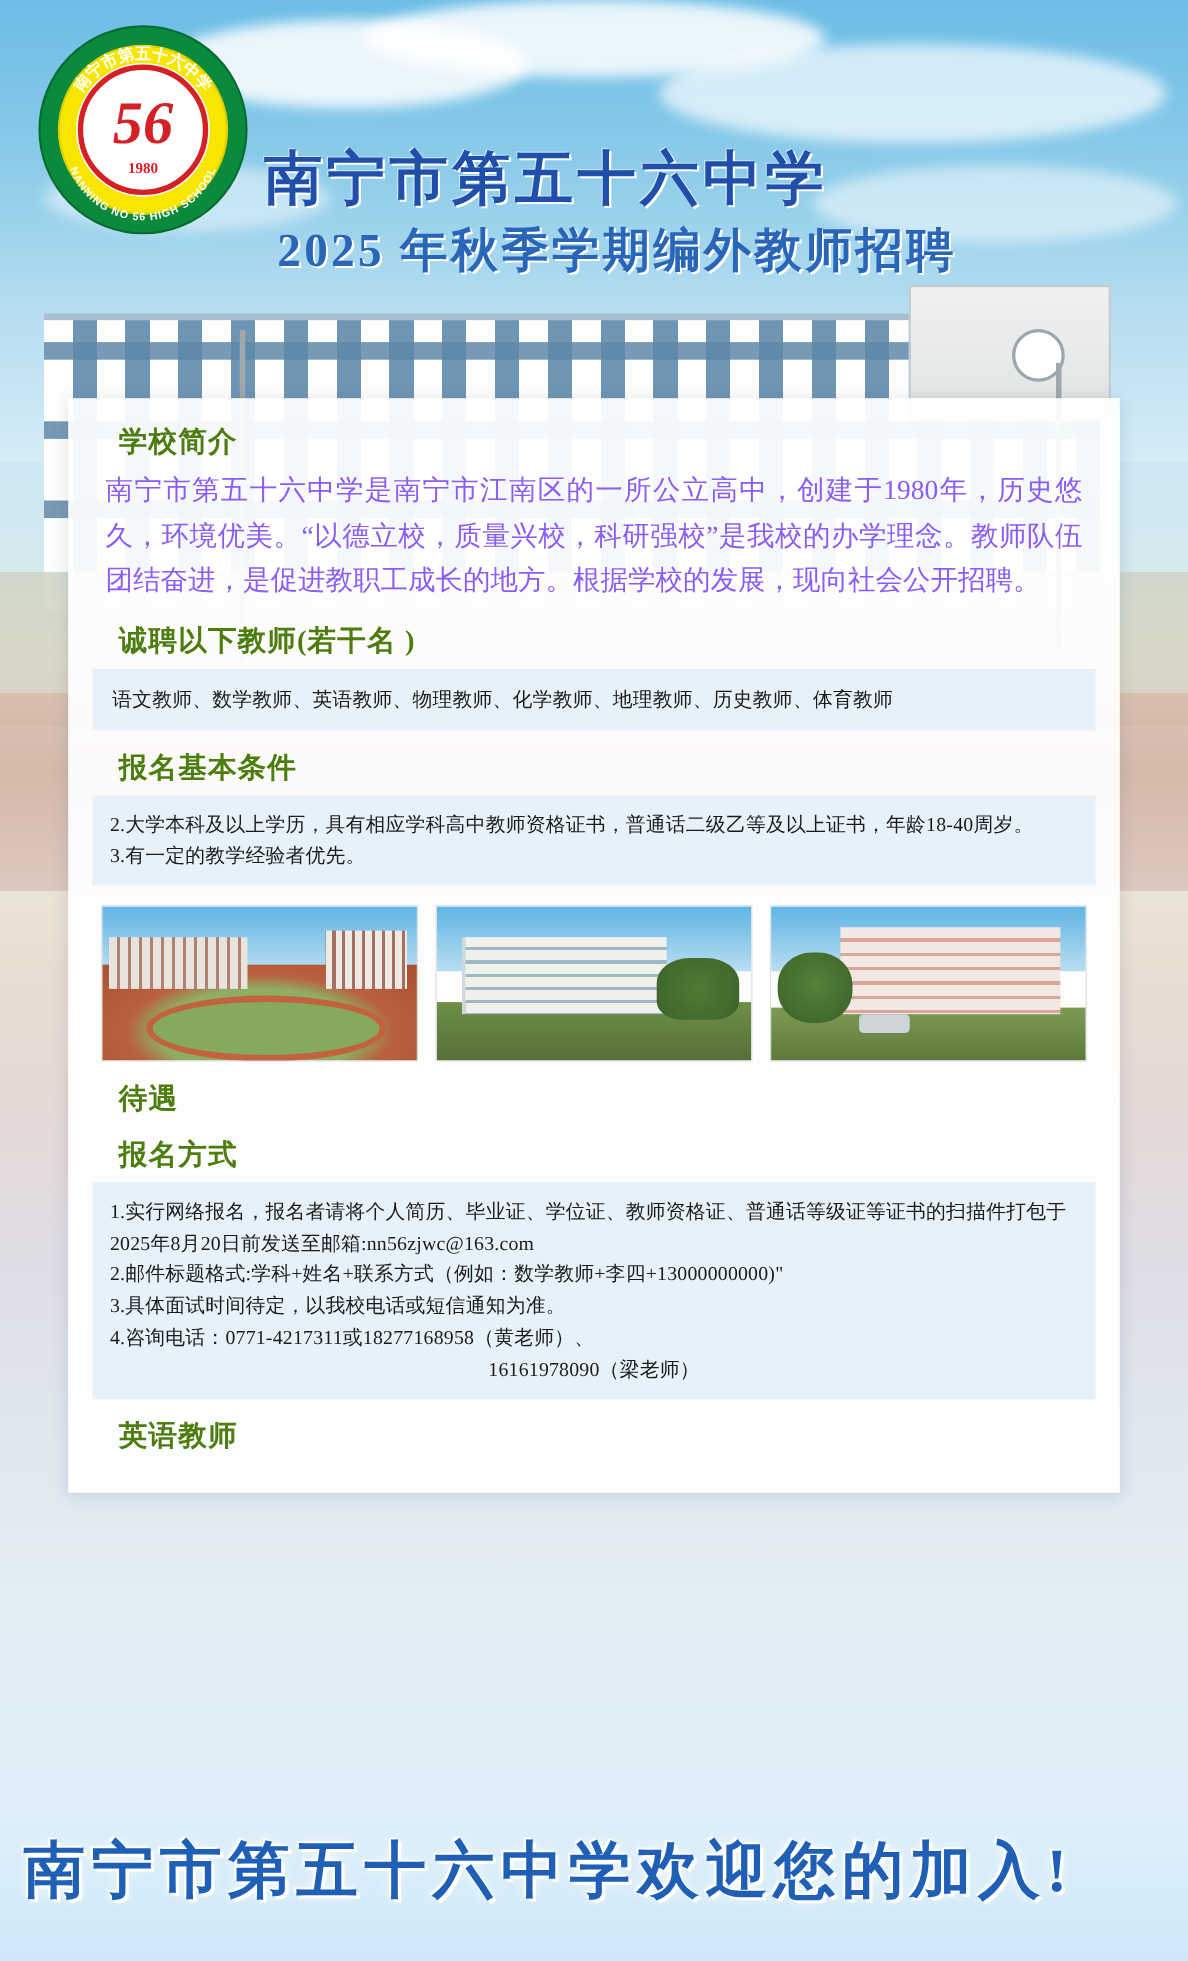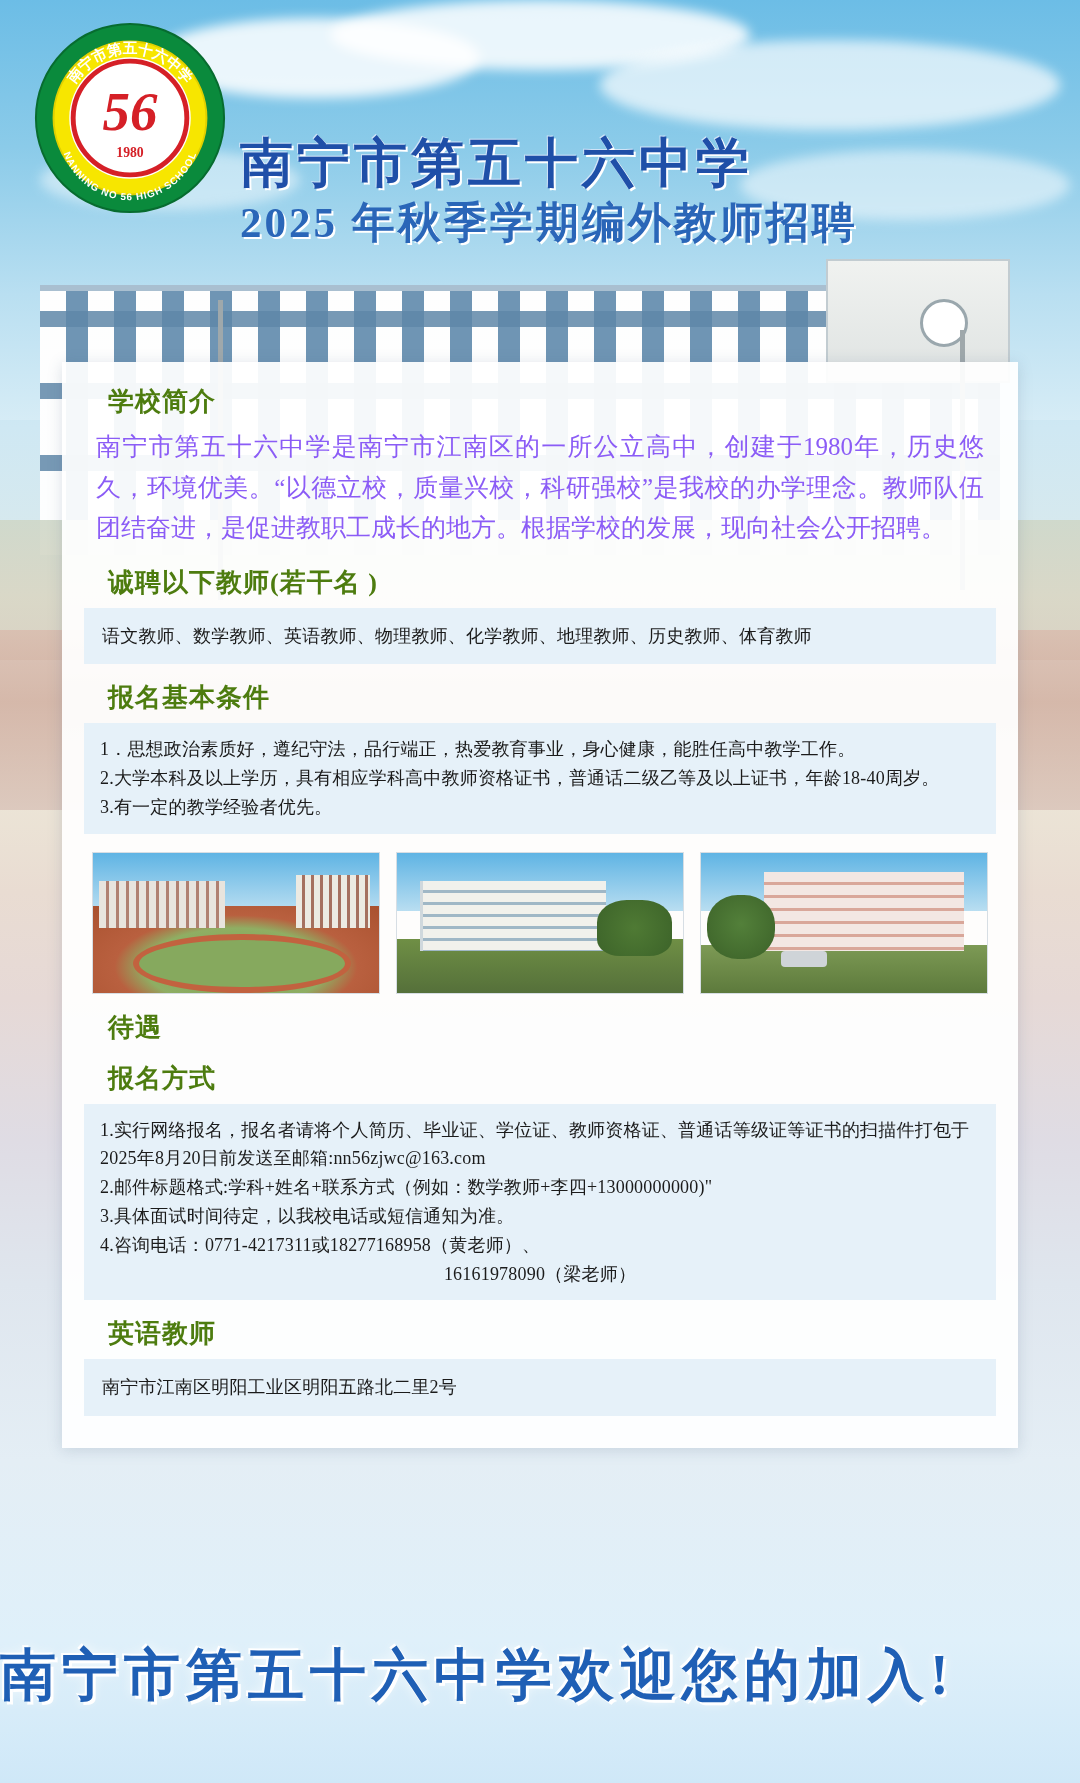--- a/index.html
+++ b/index.html
@@ -137,21 +137,21 @@
     margin: 0 0 6px 0;
     line-height: 1.1;
   }
   .title-sub {
     font-family: "Liberation Serif", serif;
     font-size: 43px;
     font-weight: bold;
     color: #2a66b8;
     letter-spacing: 3px;
     text-shadow: 2px 2px 0 #ffffff;
-    margin: 0;
+    margin: 12px;
     line-height: 1.15;
   }
 
   
   .card {
     position: absolute;
     left: 62px; top: 362px;
     width: 956px;
     background: rgba(255,255,255,0.93);
     box-shadow: 0 2px 14px rgba(60,90,120,0.18);
@@ -225,22 +225,22 @@
   .ph3-bldg { position:absolute; left:22%; top:14%; width:70%; height:56%;
     background: repeating-linear-gradient(to bottom,#f3e7e3 0 10px,#d9a79a 10px 13px); }
   .ph3-tree1 { position:absolute; left:2%; top:30%; width:24%; height:46%;
     background: radial-gradient(circle at 50% 45%, #53803a 0%, #3b6128 100%); border-radius:45%; }
   .ph3-car { position:absolute; left:28%; top:70%; width:16%; height:12%;
     background:#cfd4d8; border-radius:4px; }
 
   
   .footer {
     position: absolute;
-    left: 0; bottom: 69px; width: 976px;
-    text-align: left;
+    left: 0; bottom: 44px; width: 976px;
+    text-align: right;
   }
   .slogan {
     display: inline-block;
     font-family: "Liberation Serif", serif;
     font-size: 56px;
     font-weight: bold;
     letter-spacing: 6px;
     color: #1f5fb5;
     text-shadow:
       3px 3px 0 #ffffff,
@@ -306,21 +306,20 @@
     <div class="sec-title">学校简介</div>
     <div class="intro"><span class="indent"></span><span>南宁市第五十六中学是南宁市江南区的一所公立高中，创建于1980年，历史悠久，环境优美。“以德立校，质量兴校，科研强校”是我校的办学理念。教师队伍团结奋进，是促进教职工成长的地方。根据学校的发展，现向社会公开招聘。</span></div>
 
     <div class="sec-title">诚聘以下教师(若干名 )</div>
     <div class="band plain">
       <p>语文教师、数学教师、英语教师、物理教师、化学教师、地理教师、历史教师、体育教师</p>
     </div>
 
     <div class="sec-title">报名基本条件</div>
     <div class="band">
-      <p>1．思想政治素质好，遵纪守法，品行端正，热爱教育事业，身心健康，能胜任高中教学工作。</p>
       <p>2.大学本科及以上学历，具有相应学科高中教师资格证书，普通话二级乙等及以上证书，年龄18-40周岁。</p>
       <p>3.有一定的教学经验者优先。</p>
     </div>
 
     <div class="photos">
       <div class="photo">
         <div class="ph-sky"></div>
           <div class="ph1-field"></div>
         <div class="ph1-bldg"></div>
           <div class="ph1-bldg2"></div>
@@ -346,23 +345,20 @@
     <div class="sec-title">报名方式</div>
     <div class="band">
       <p>1.实行网络报名，报名者请将个人简历、毕业证、学位证、教师资格证、普通话等级证等证书的扫描件打包于2025年8月20日前发送至邮箱:nn56zjwc@163.com</p>
       <p>2.邮件标题格式:学科+姓名+联系方式（例如：数学教师+李四+13000000000)"</p>
       <p>3.具体面试时间待定，以我校电话或短信通知为准。</p>
       <p>4.咨询电话：0771-4217311或18277168958（黄老师）、</p>
       <p class="center">16161978090（梁老师）</p>
     </div>
 
     <div class="sec-title">英语教师</div>
-    <div class="band plain">
-      <p>南宁市江南区明阳工业区明阳五路北二里2号</p>
-    </div>
 
   </div>
 
   <div class="footer">
     <div class="slogan">南宁市第五十六中学欢迎您的加入!</div>
   </div>
 
 </div>
 
 </body></html>

